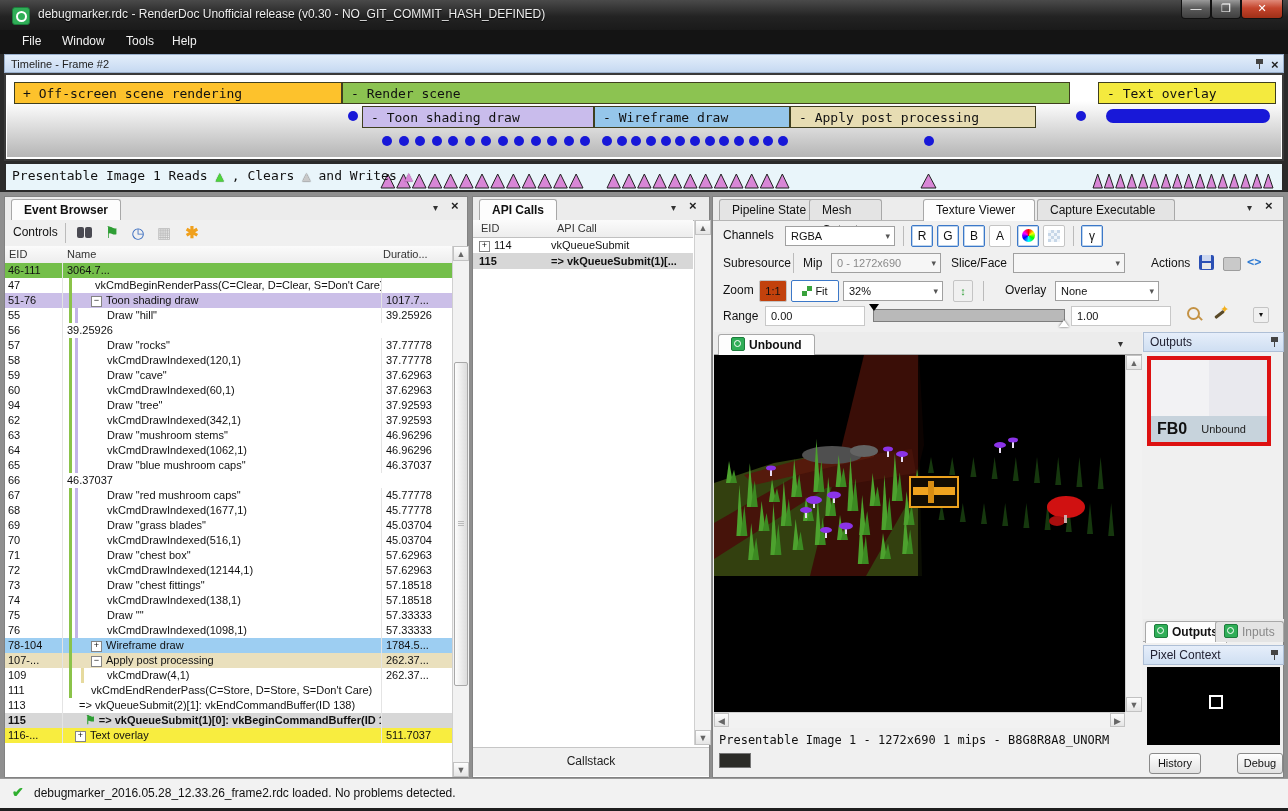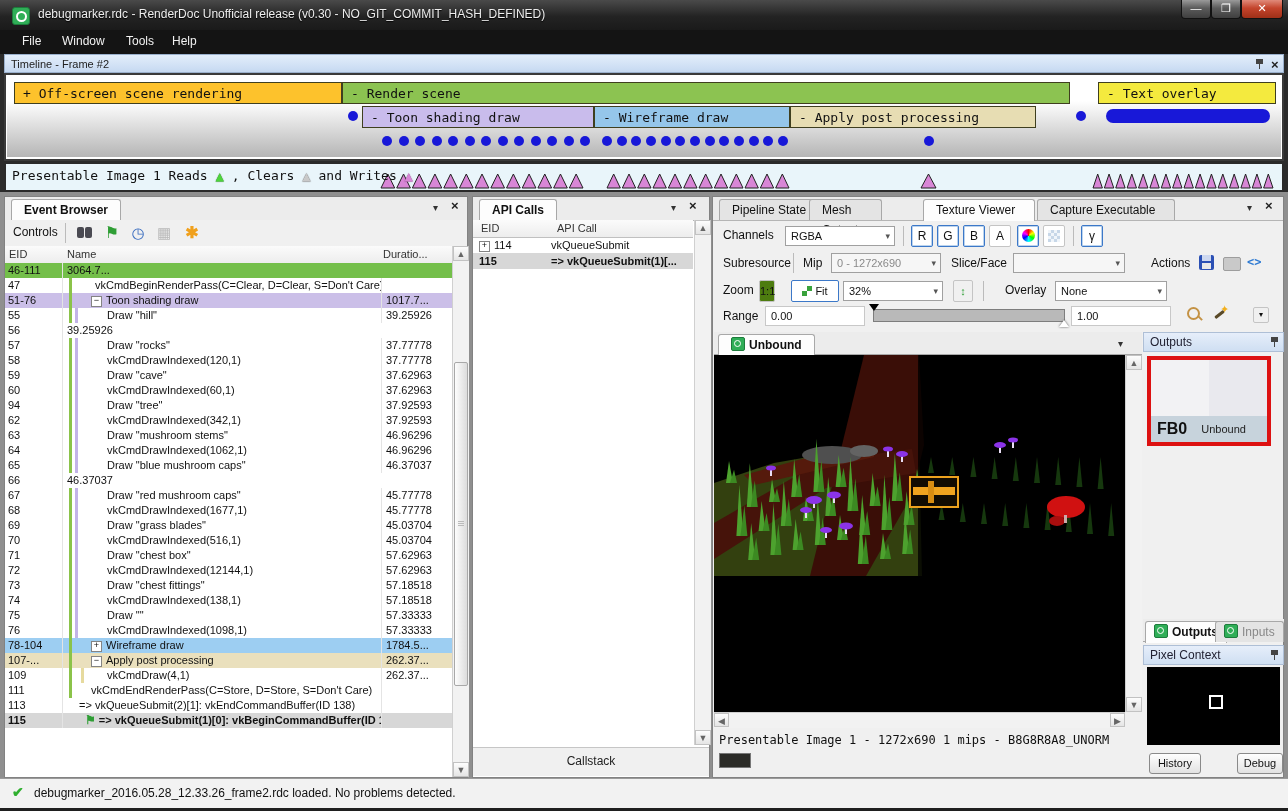--- a/index.html
+++ b/index.html
@@ -488,20 +488,25 @@
         <div class="ebrow">
           <div class="eb-eid">113</div>
           <div class="eb-name" style="padding-left: 16px;"><span>=&gt; vkQueueSubmit(2)[1]: vkEndCommandBuffer(ID 138)</span></div>
           <div class="eb-dur"></div>
         </div>
         <div class="ebrow bg-sel">
           <div class="eb-eid">115</div>
           <div class="eb-name" style="padding-left: 22px;"><span class="rowflag">⚑</span><span>=&gt; vkQueueSubmit(1)[0]: vkBeginCommandBuffer(ID 1...</span></div>
           <div class="eb-dur"></div>
         </div>
+        <div class="ebrow bg-yellow">
+          <div class="eb-eid">116-...</div>
+          <div class="eb-name" style="padding-left: 12px;"><span class="expander">+</span><span>Text overlay</span></div>
+          <div class="eb-dur">511.7037</div>
+        </div>
       </div>
     <div class="vscroll" id="eb-vscroll">
       <div class="sb-arrow" style="top:0">▲</div>
       <div class="sb-thumb" style="top:116px;height:322px">
           <div class="sb-grip"></div>
         </div>
       <div class="sb-arrow" style="bottom:0">▼</div>
     </div>
   </div>
 
@@ -567,31 +572,31 @@
     <span class="tv-label" style="left:238px;top:59px">Slice/Face</span>
     <div class="combo grayed" style="left:300px;top:56px;width:112px">
         <span class="carr">▾</span>
       </div>
     <span class="tv-label" style="left:438px;top:59px">Actions</span>
     <span class="icon-floppy" style="left:486px;top:58px"></span>
     <span class="icon-cam" style="left:510px;top:60px"></span>
     <span class="icon-goto" style="left:534px;top:58px">&lt;&gt;</span>
 
     <span class="tv-label" style="left:10px;top:86px">Zoom</span>
-    <div class="toolbtn" style="left:46px;top:83px;width:16px;background:#4d7c0f;border-color:#c4c4c4">1:1</div>
+    <div class="toolbtn" style="left:46px;top:83px;width:28px;background:#c2410c;border-color:#c4c4c4">1:1</div>
     <div class="toolbtn on" style="left:78px;top:83px;width:48px">
       <span id="fit-glyph"></span><span>Fit</span>
     </div>
     <div class="combo" style="left:130px;top:84px;width:100px">
       <span>32%</span><span class="carr">▾</span>
     </div>
     <div class="toolbtn" style="left:240px;top:83px;width:20px;color:#2f9e35;font-weight:bold;background:#f0f0f0;border-color:#c4c4c4">↕</div>
     <span class="tsep" style="left:270px;top:84px"></span>
     <span class="tv-label" style="left:292px;top:86px">Overlay</span>
-    <div class="combo" style="left:342px;top:84px;width:112px">
+    <div class="combo" style="left:342px;top:84px;width:104px">
       <span>None</span><span class="carr">▾</span>
     </div>
 
     <span class="tv-label" style="left:10px;top:112px">Range</span>
     <div class="combo" style="left:52px;top:109px;width:100px;border-color:#c8c8c8"><span>0.00</span></div>
     <div class="slider-track" style="left:160px;top:112px;width:192px">
       <span class="sl-black"></span>
       <span class="sl-white"></span>
     </div>
     <div class="combo" style="left:358px;top:109px;width:100px;border-color:#c8c8c8"><span>1.00</span></div>

